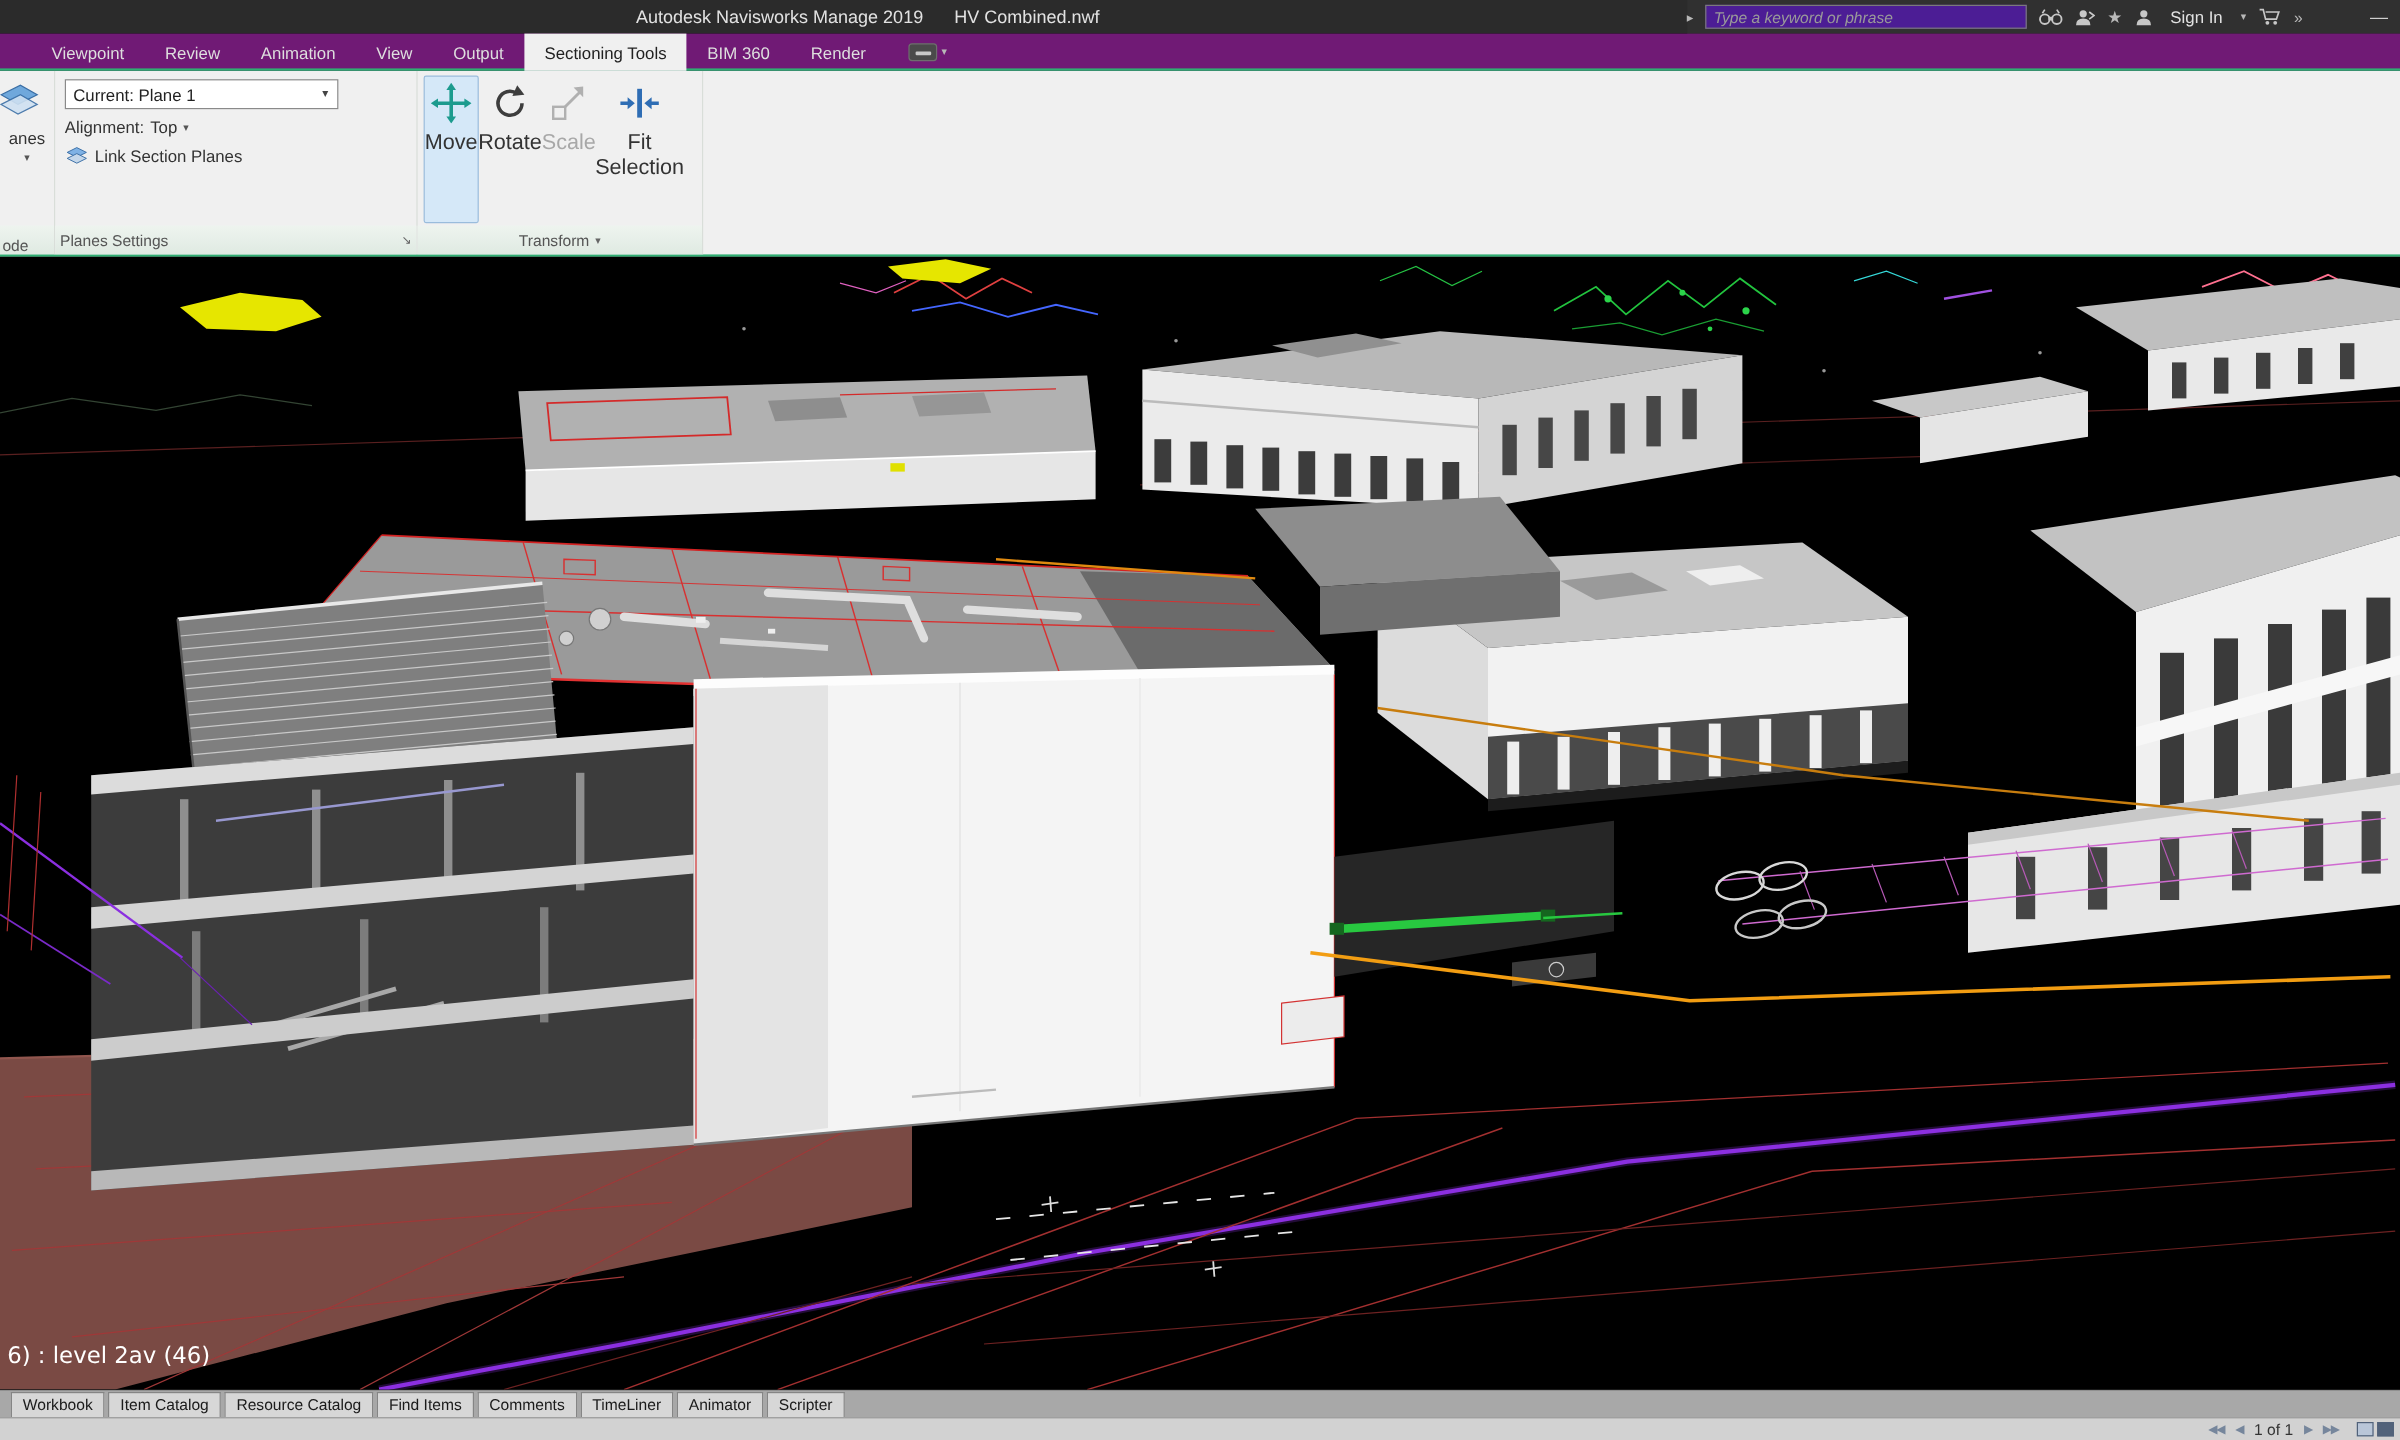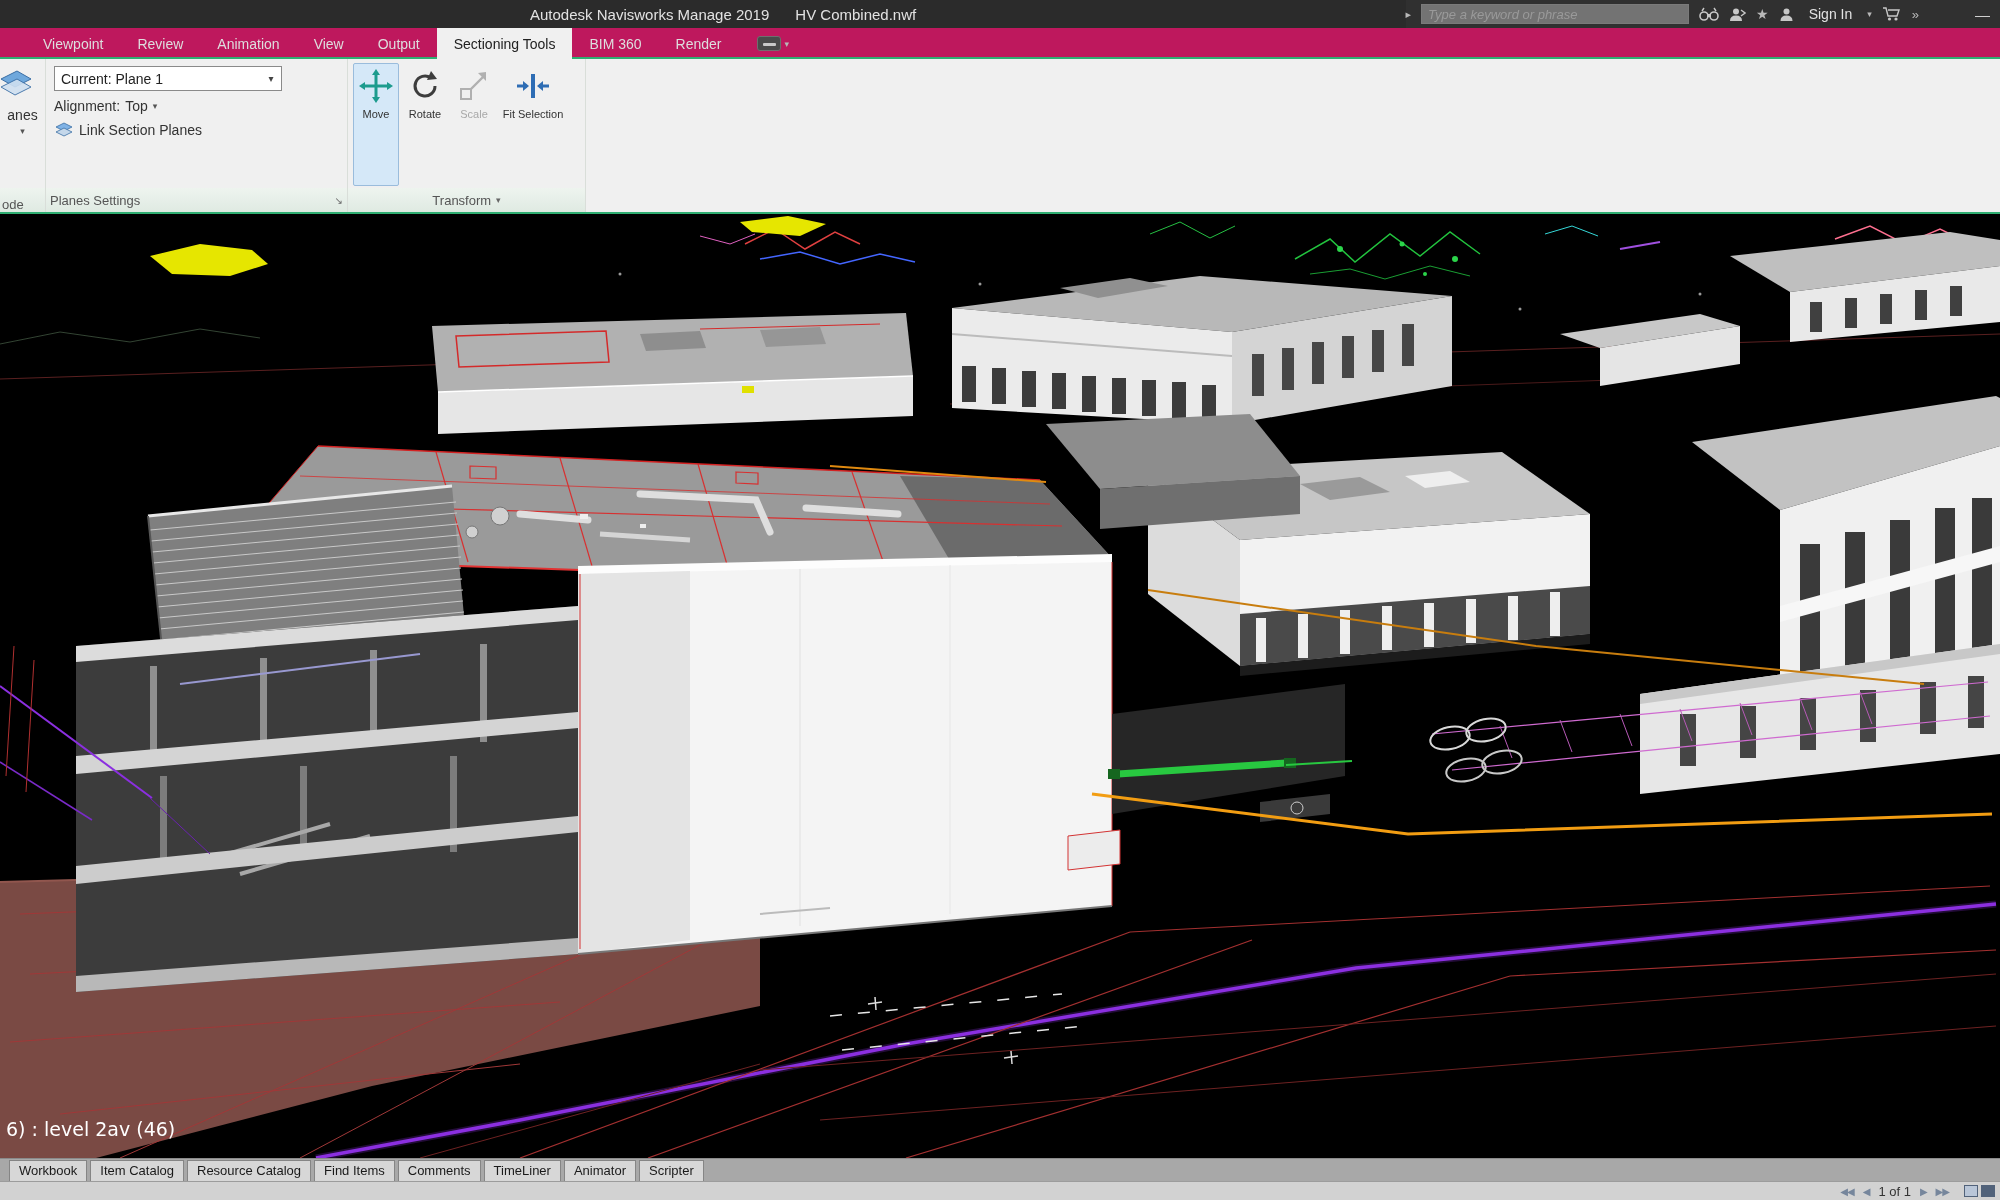--- a/index.html
+++ b/index.html
@@ -8,28 +8,28 @@
   #app { width:2000px; height:1200px; display:flex; flex-direction:column; }
 
   
   .titlebar { height:28px; background:#2b2b2b; position:relative; color:#e2e2e2;
     font-size:15px; flex:0 0 auto; }
   .tb-center { position:absolute; left:530px; top:0; height:28px; display:flex;
     align-items:center; gap:26px; white-space:nowrap; }
   .tb-right { position:absolute; right:0; top:0; height:28px; display:flex;
     align-items:center; gap:10px; padding-right:10px; background:#303030; }
   .tb-right .glyph { color:#b8b8b8; font-size:11px; }
-  .search-box { width:268px; height:20px; background:#737373; border:1px solid #7a7a7a;
+  .search-box { width:268px; height:20px; background:#4c1d95; border:1px solid #7a7a7a;
     color:#ddd; font-size:13px; padding:0 6px; }
   .search-box::placeholder { color:#9a9a9a; font-style:italic; }
   .signin { display:flex; align-items:center; gap:15px; color:#e2e2e2; font-size:14px; }
   .minimize { margin-left:46px; color:#cfcfcf; font-size:15px; }
 
   
-  .tabbar { height:31px; background:#be185d; display:flex; align-items:stretch;
+  .tabbar { height:31px; background:#701a75; display:flex; align-items:stretch;
     padding-left:26px; position:relative; flex:0 0 auto; }
   .tabbar::after { content:""; position:absolute; left:0; right:0; bottom:0;
     height:2px; background:#2fae72; z-index:1; }
   .rtab { padding:0 17px; display:flex; align-items:center; color:#dedede;
     font-size:14px; position:relative; cursor:default; }
   .rtab.active { background:#f0f0f0; color:#222; z-index:3; }
   .pen-tool { display:flex; align-items:center; gap:4px; margin-left:18px; }
   .pen-box { width:24px; height:15px; background:#4a4a4a; border:1px solid #6e6e6e;
     border-radius:3px; position:relative; }
   .pen-box::after { content:""; position:absolute; left:5px; top:6px; width:13px;
@@ -56,21 +56,21 @@
   .rgroup.planes { width:302px; }
   .combo { width:228px; height:25px; background:#fff; border:1px solid #8a8a8a;
     display:flex; align-items:center; padding:0 2px 0 6px; font-size:14px; color:#222; }
   .combo .cval { flex:1; white-space:nowrap; }
   .combo .ccaret { width:16px; text-align:center; color:#444; font-size:10px; }
   .prow { margin-top:7px; display:flex; align-items:center; gap:5px; font-size:14px; color:#333; }
   .prow .scaret { font-size:9px; color:#555; }
 
   .rgroup.transform .rg-content { display:flex; gap:3px; padding:4px 5px 2px; }
   .big-btn { width:46px; display:flex; flex-direction:column; align-items:center;
-    padding-top:5px; border:1px solid transparent; border-radius:2px; font-size:11px;
+    padding-top:5px; border:1px solid transparent; border-radius:2px; font-size:18px;
     color:#333; text-align:center; line-height:1.15; }
   .big-btn .bicon { width:34px; height:34px; margin-bottom:5px; flex:0 0 auto; }
   .big-btn.selected { background:#d5e8f8; border-color:#9abcdc; }
   .big-btn.disabled { color:#a8a8a8; }
   .big-btn.wide { width:66px; }
   .rgroup.save .rg-content { display:flex; justify-content:center; padding:4px 4px 2px; }
 
   .ribbon-rest { flex:1; }
 
   

